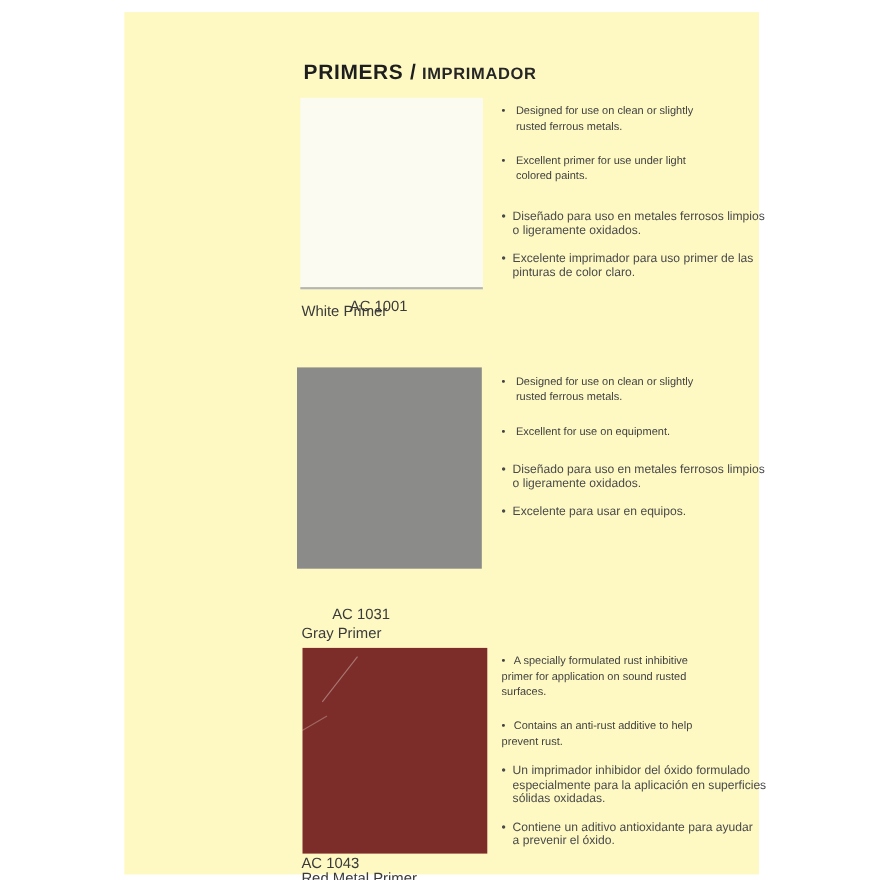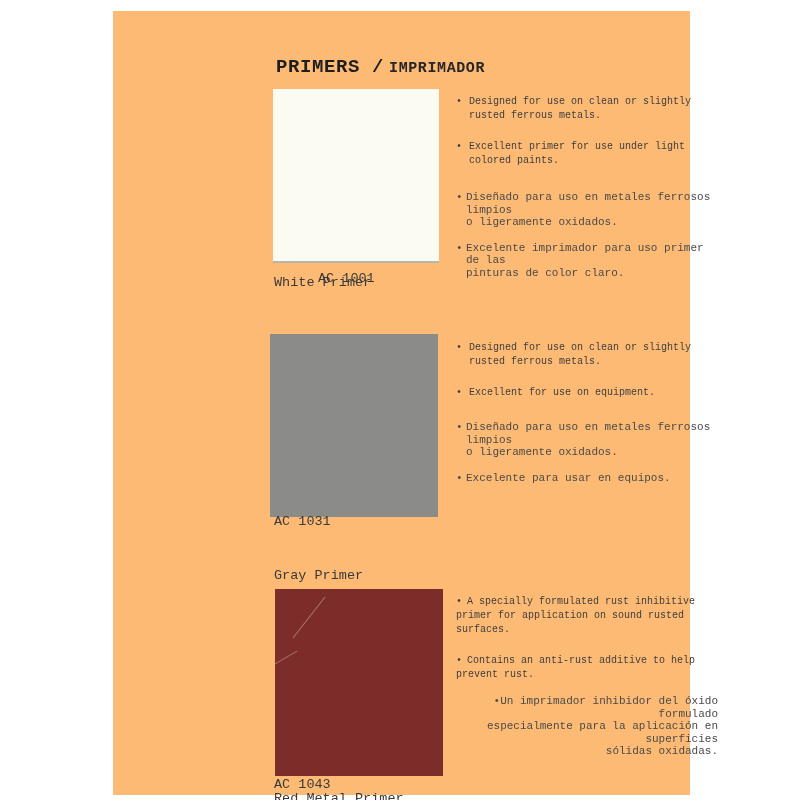--- a/index.html
+++ b/index.html
@@ -5,22 +5,21 @@
   * { margin:0; padding:0; box-sizing:border-box; }
   html,body { background:#ffffff; }
   body { font-family:"Liberation Sans","DejaVu Sans",sans-serif; }
 
   .canvas{
     position:relative; width:800px; height:800px; background:#ffffff;
     overflow:hidden;
   }
   .page{
     position:absolute; left:113px; top:11px; width:577px; height:784px;
-    background:#fdba74;
-    font-family:Liberation Mono, monospace;
+    background:#fef9c3;
   }
 
   
   .title{ position:absolute; left:163px; top:45px; white-space:nowrap; }
   .title-main{ font-size:19px; font-weight:bold; color:#1e1e1e; letter-spacing:.6px; }
   .title-sub{ font-size:15px; font-weight:bold; color:#262626; letter-spacing:.6px; margin-left:5px; }
 
   
   .swatch{ position:absolute; }
   .swatch-1{ left:160px; top:78px;  width:166px; height:174px; border-bottom:2px solid #b6b6b0; }
@@ -31,42 +30,42 @@
     background:rgba(255,255,255,.35); transform:rotate(-52deg);
   }
   .scratch2{
     position:absolute; left:-2px; top:68px; width:26px; height:1px;
     background:rgba(255,255,255,.28); transform:rotate(-30deg);
   }
 
   
   .code,.pname{ position:absolute; left:161px; font-size:13.5px; line-height:14px; color:#3a3a3a; }
   .code-1{ top:261px;margin-left:44px; } .pname-1{ top:265px; }
-  .code-2{ top:504px; } .pname-2{ top:526px;margin-top:32px; }
+  .code-2{ top:541px;margin-left:28px; } .pname-2{ top:526px;margin-top:32px; }
   .code-3{ top:767px; } .pname-3{ top:781px; }
 
   
   ul{ list-style:none; position:absolute; }
   .en{ width:262px; font-size:10px; line-height:14px; color:#3e3e3e; }
   .es{ width:262px; font-size:11px; line-height:12.5px; color:#4a4a4a; }
   .en li{ margin-bottom:17px; white-space:pre-line; }
   .es li{ margin-bottom:13px; white-space:pre-line; }
   li.hang{ padding-left:13px; text-indent:-13px; }
   li.hang::before{ content:"\2022"; display:inline-block; width:13px; text-indent:0; }
   .es li.hang{ padding-left:10px; text-indent:-10px; }
   .es li.hang::before{ width:10px; }
   li.flush{ padding-left:0; text-indent:0; }
   li.flush::before{ content:"\2022"; display:inline-block; width:11px; }
 
   .en-1{ left:343px; top:84px; }
   .es-1{ left:343px; top:180px; }
   .en-2{ left:343px; top:330px; }
   .es-2{ left:343px; top:410px; }
   .en-3{ left:343px; top:584px; }
-  .es-3{ left:343px; top:684px;text-align:right; }
+  .es-3{ left:343px; top:684px; }
 </style>
 </head>
 <body>
 
 <div class="canvas">
   <div class="page">
 
     <div class="title">
       <span class="title-main">PRIMERS /</span><span class="title-sub">IMPRIMADOR</span>
     </div>
@@ -111,16 +110,18 @@
       <li class="flush">A specially formulated rust inhibitive
 primer for application on sound rusted
 surfaces.</li>
       <li class="flush">Contains an anti-rust additive to help
 prevent rust.</li>
     </ul>
     <ul class="es es-3">
       <li class="hang">Un imprimador inhibidor del óxido formulado
 especialmente para la aplicación en superficies
 sólidas oxidadas.</li>
+      <li class="hang">Contiene un aditivo antioxidante para ayudar
+a prevenir el óxido.</li>
     </ul>
 
   </div>
 </div>
 
 </body></html>

